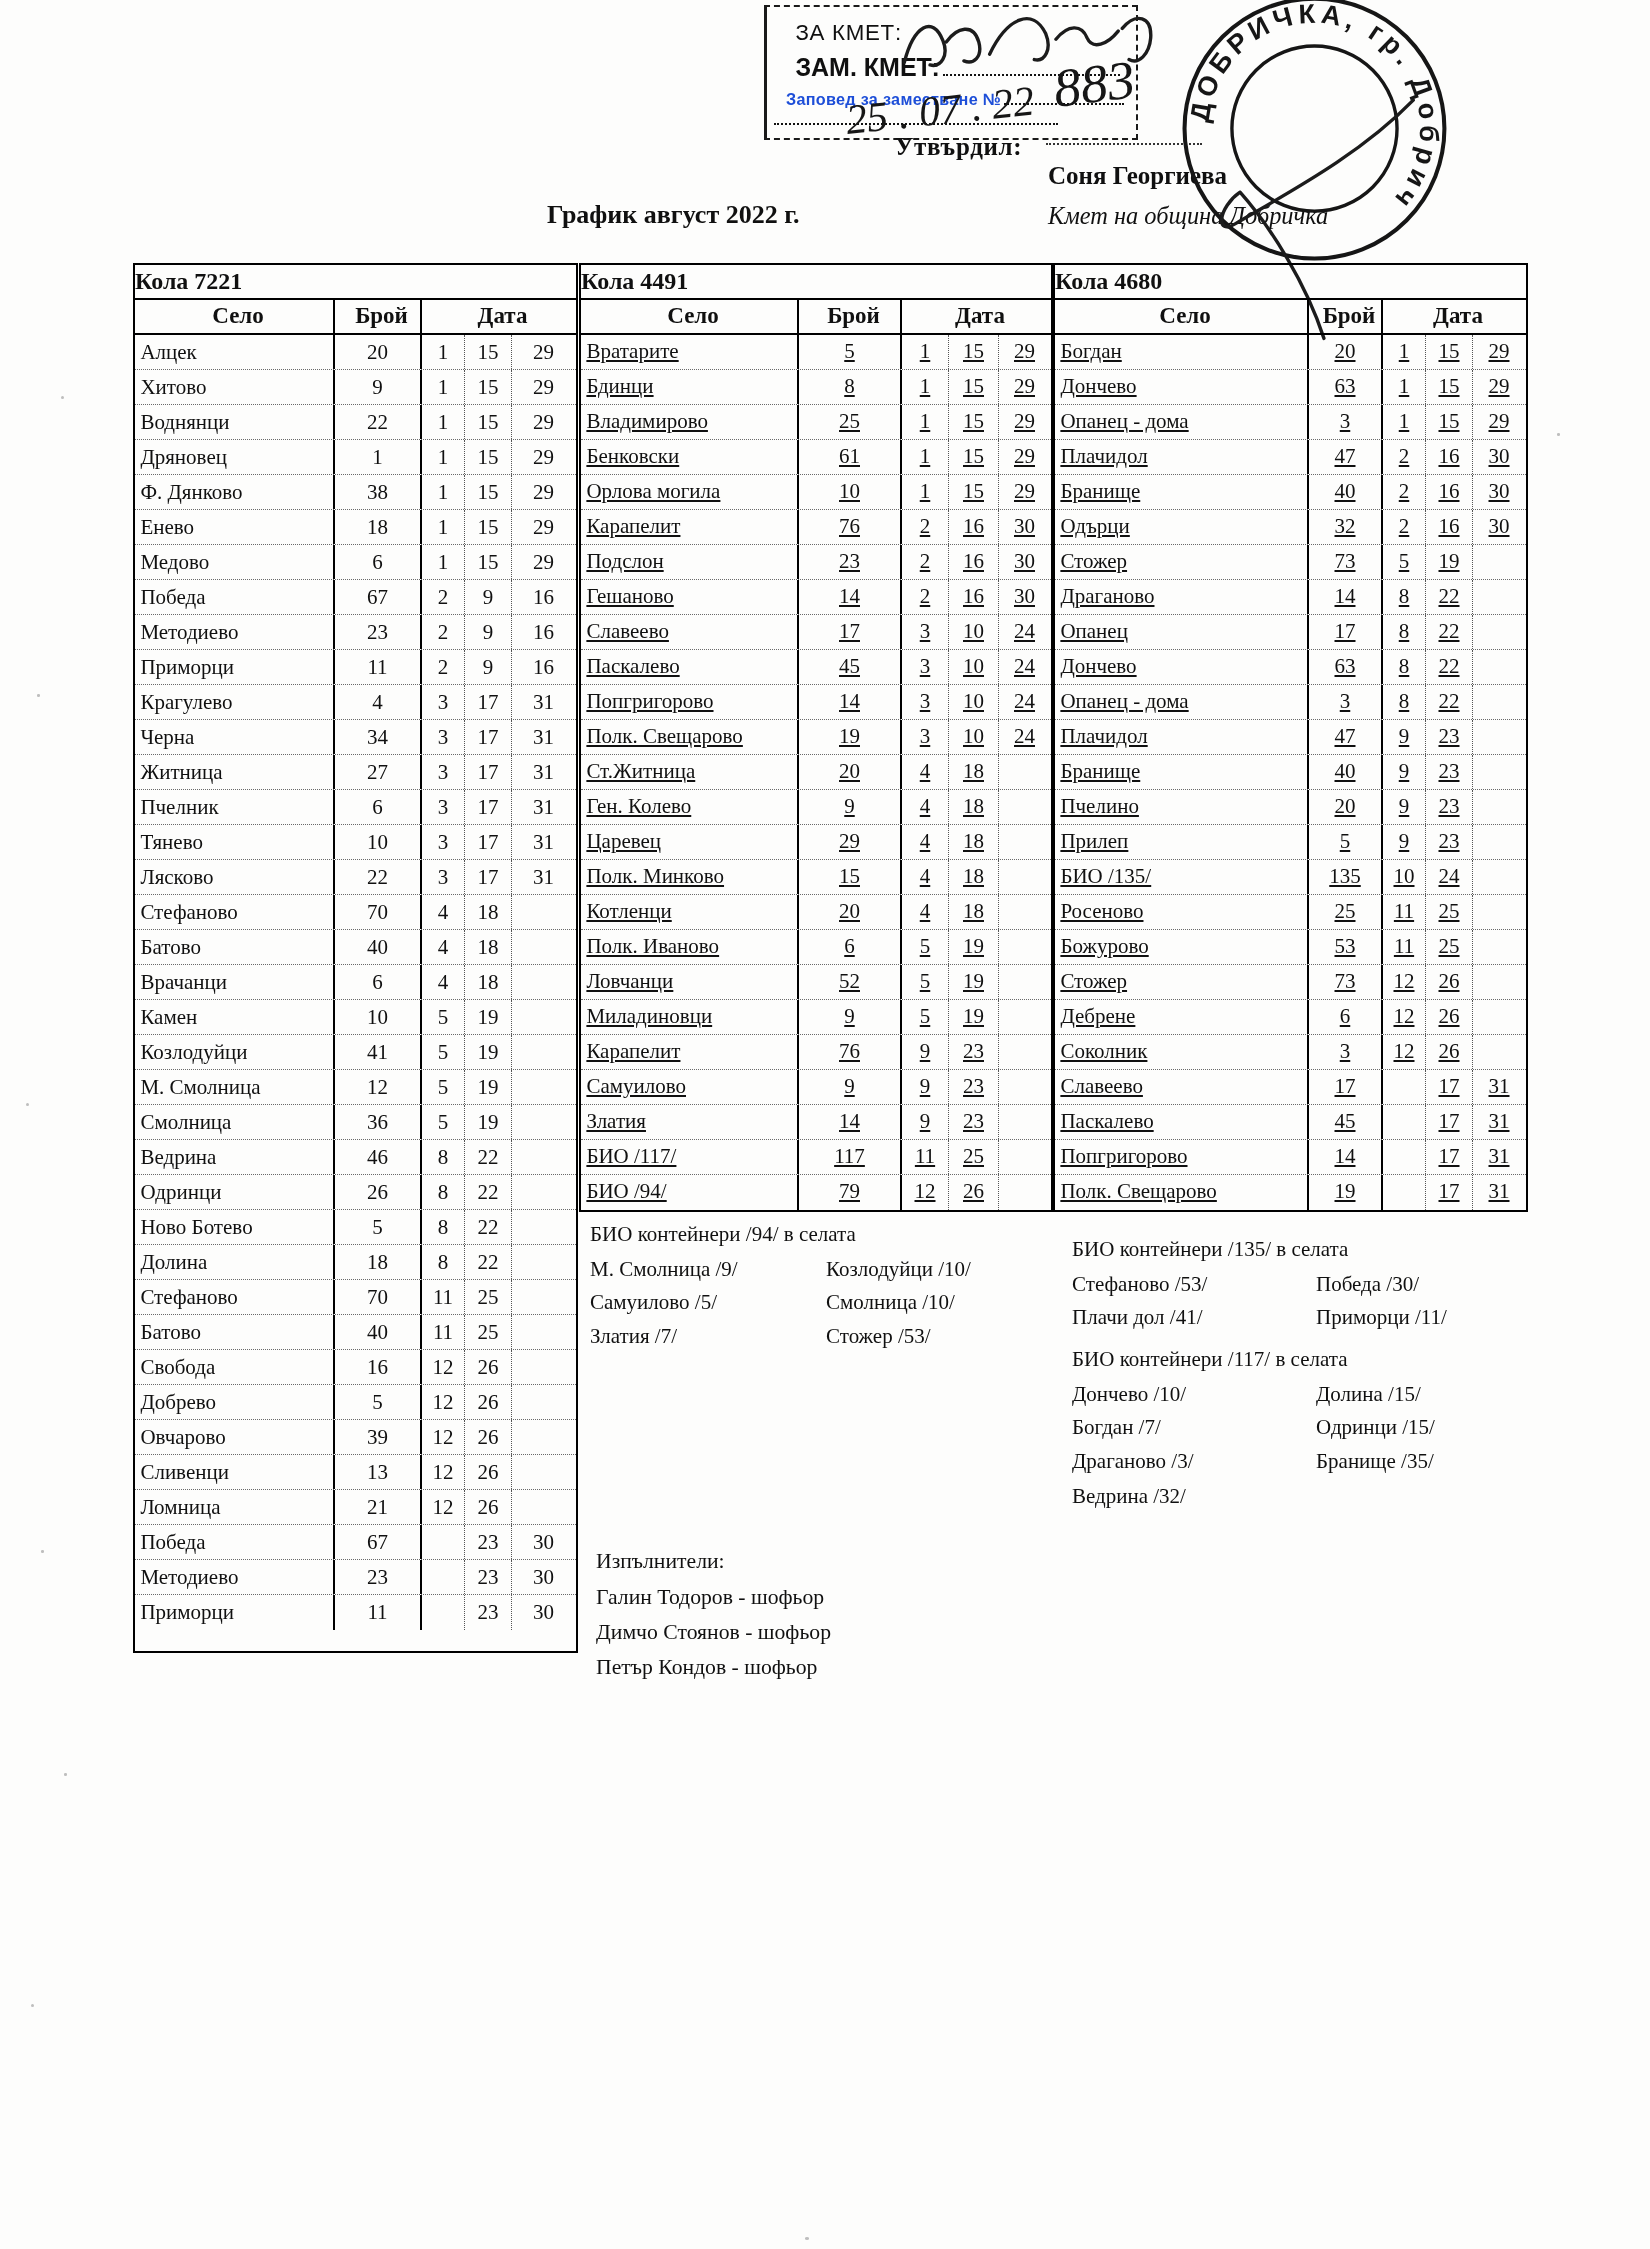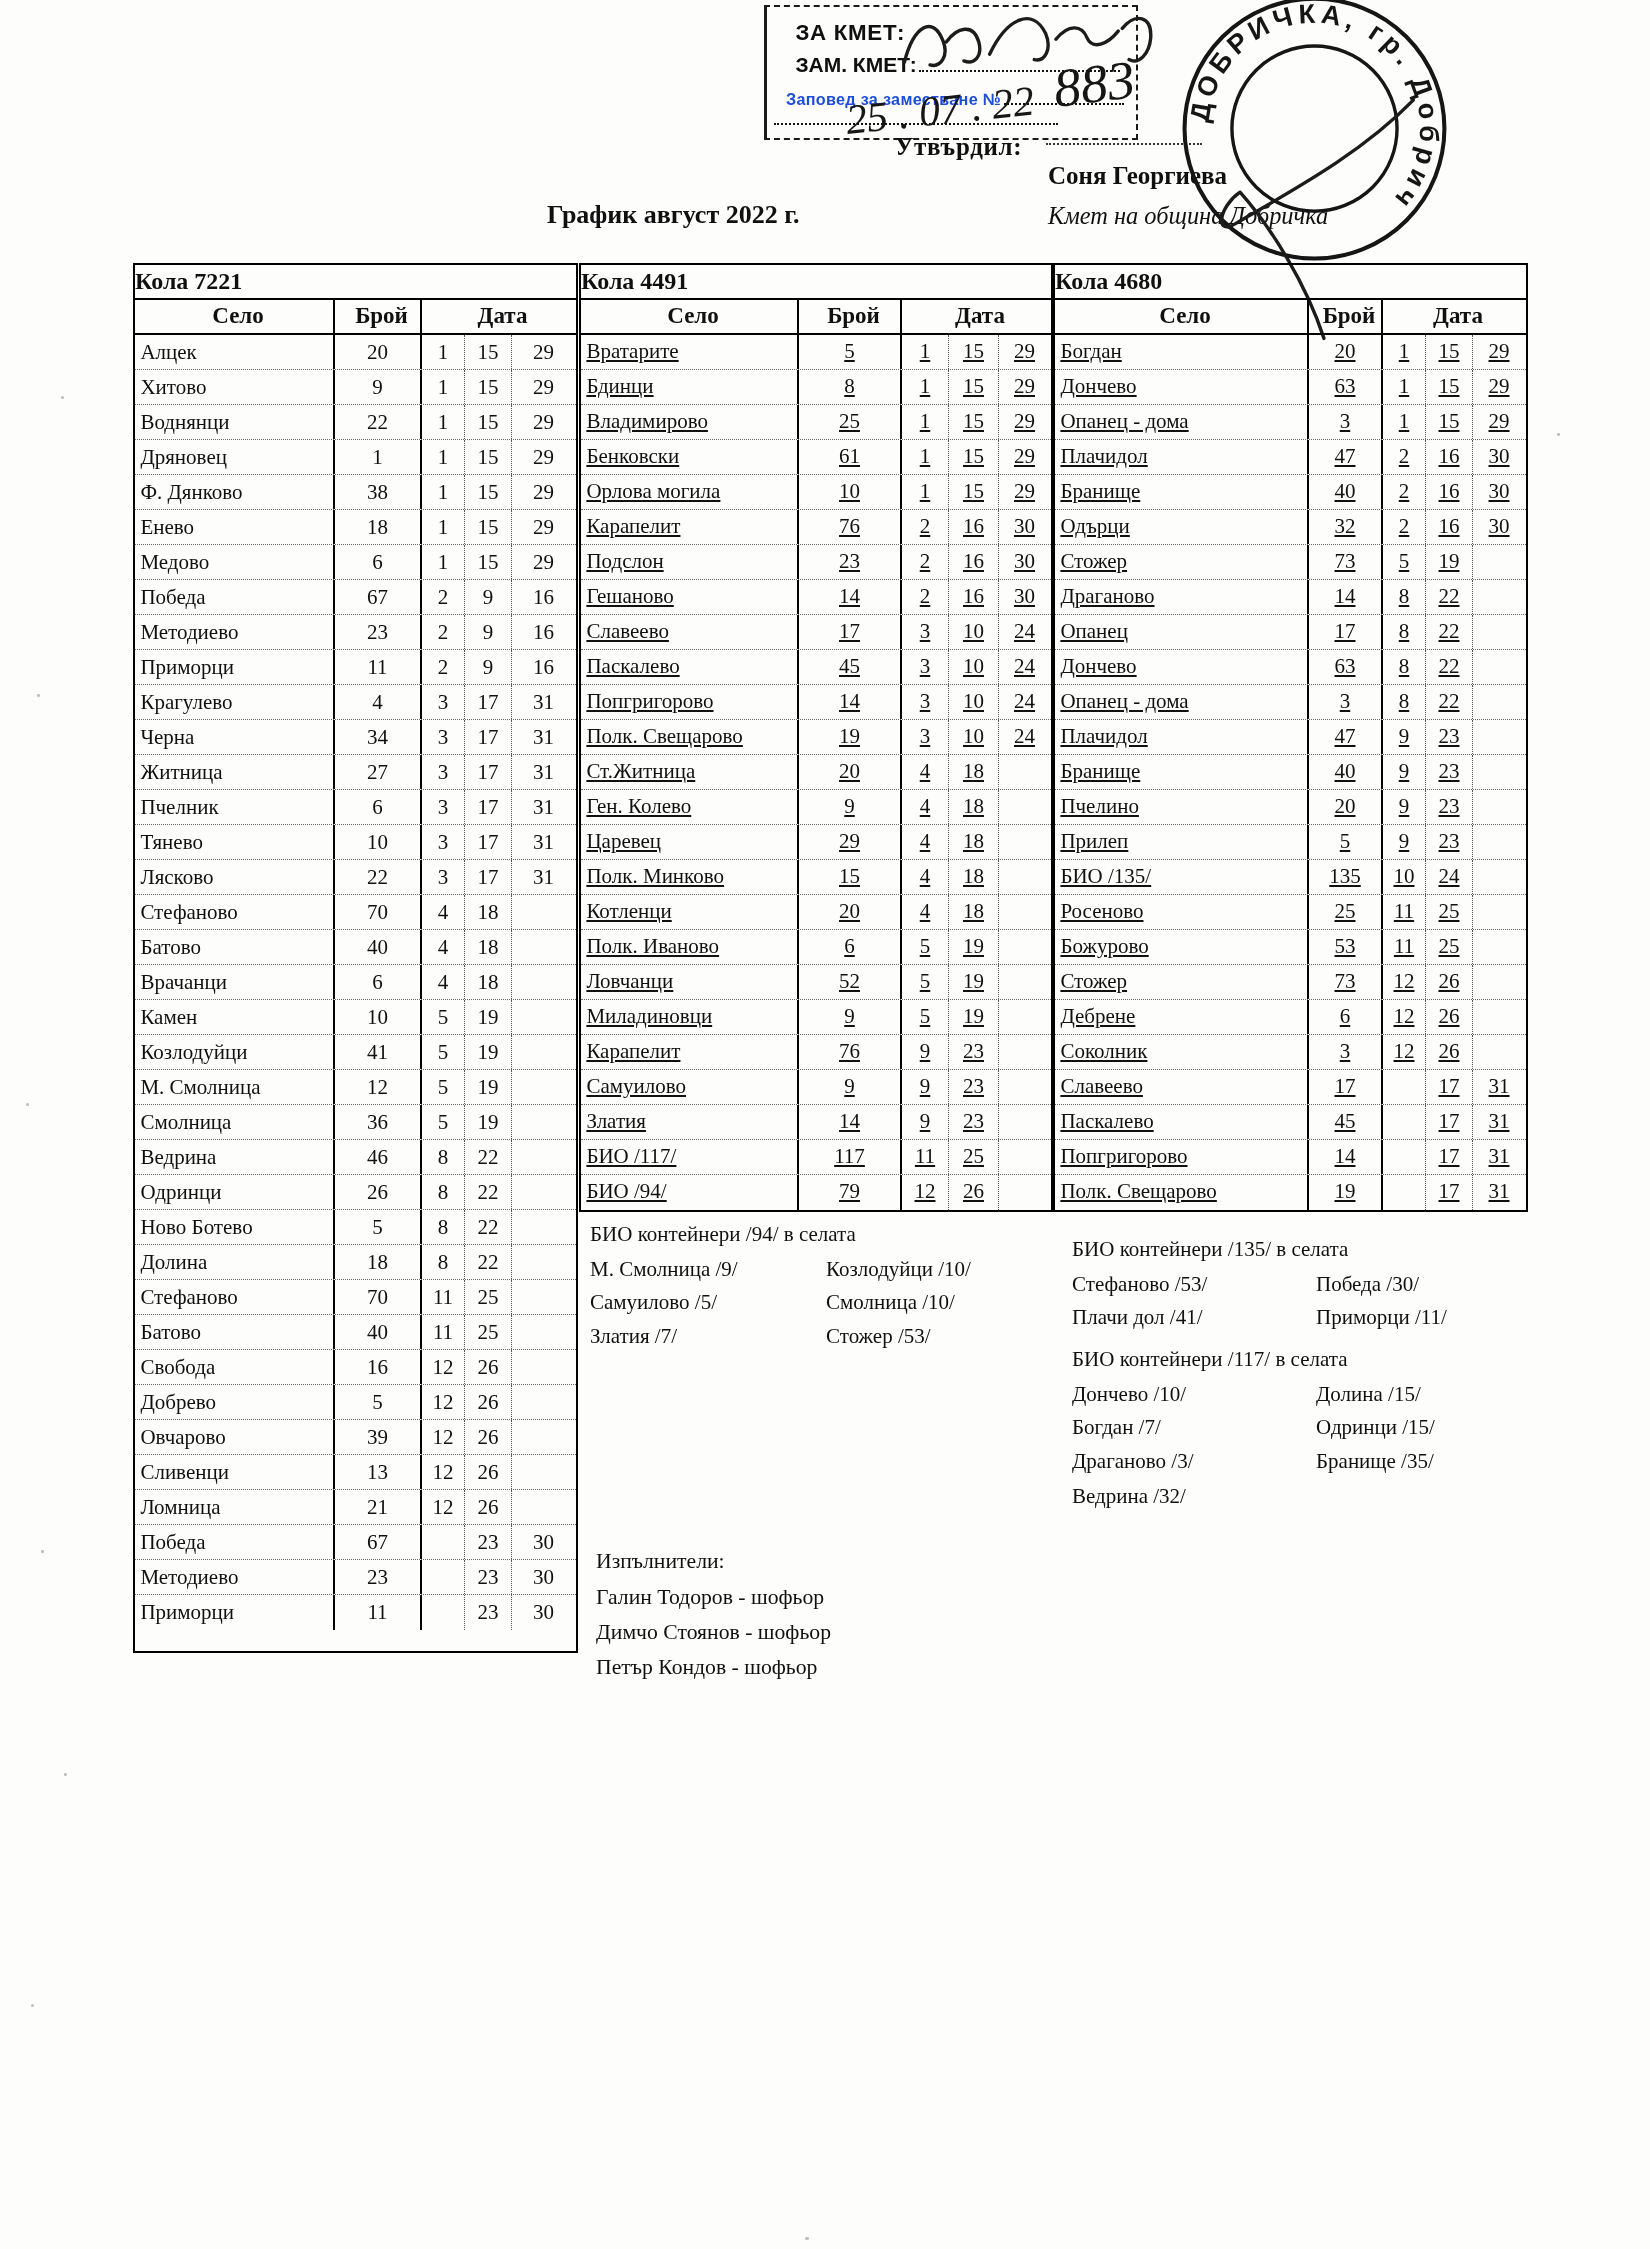--- a/index.html
+++ b/index.html
@@ -9,22 +9,22 @@
     overflow:hidden;
   }
   .abs{position:absolute;}
   
   .stamp-box{
     left:764px;top:5.4px;width:374px;height:135px;
     border:2px dashed #1a1a1a;border-left:3.4px solid #1a1a1a;
     font-family:"Liberation Sans","DejaVu Sans",sans-serif;
     box-sizing:border-box;
   }
-  .sb-line1{position:absolute;left:28.4px;top:12.2px;font-size:22.3px;font-weight:bold;letter-spacing:0.7px;}
-  .sb-line2{position:absolute;left:28.4px;top:42px;font-size:21px;font-weight:bold;width:325px;display:flex;align-items:baseline;}
+  .sb-line1{position:absolute;left:28.4px;top:12.2px;font-size:22.3px;font-weight:normal;letter-spacing:0.7px;}
+  .sb-line2{position:absolute;left:28.4px;top:42px;font-size:25px;font-weight:bold;width:325px;display:flex;align-items:baseline;}
   .sb-line3{position:absolute;left:19px;top:79px;font-size:16.2px;font-weight:bold;color:#1d4ed8;width:338px;display:flex;align-items:baseline;letter-spacing:0.3px;}
   .leader{flex:1;border-bottom:2px dotted #111;margin-left:2.7px;height:1em;}
   .sb-bottom-leader{position:absolute;left:6.8px;top:116px;width:284px;border-bottom:2px dotted #111;}
   .approved{left:895px;top:133px;font-size:25px;font-weight:bold;letter-spacing:0.7px;}
   .approved-dashes{left:1046px;top:143px;width:156px;border-bottom:2px dotted #333;}
   .approver{left:1048px;top:162px;font-size:25px;font-weight:bold;}
   .doc-title{left:547px;top:200px;font-size:26px;font-weight:bold;}
   .approver-title{left:1048px;top:202px;font-size:24.4px;font-style:italic;}
   .hdr-svg{left:0;top:0;pointer-events:none;}
   

